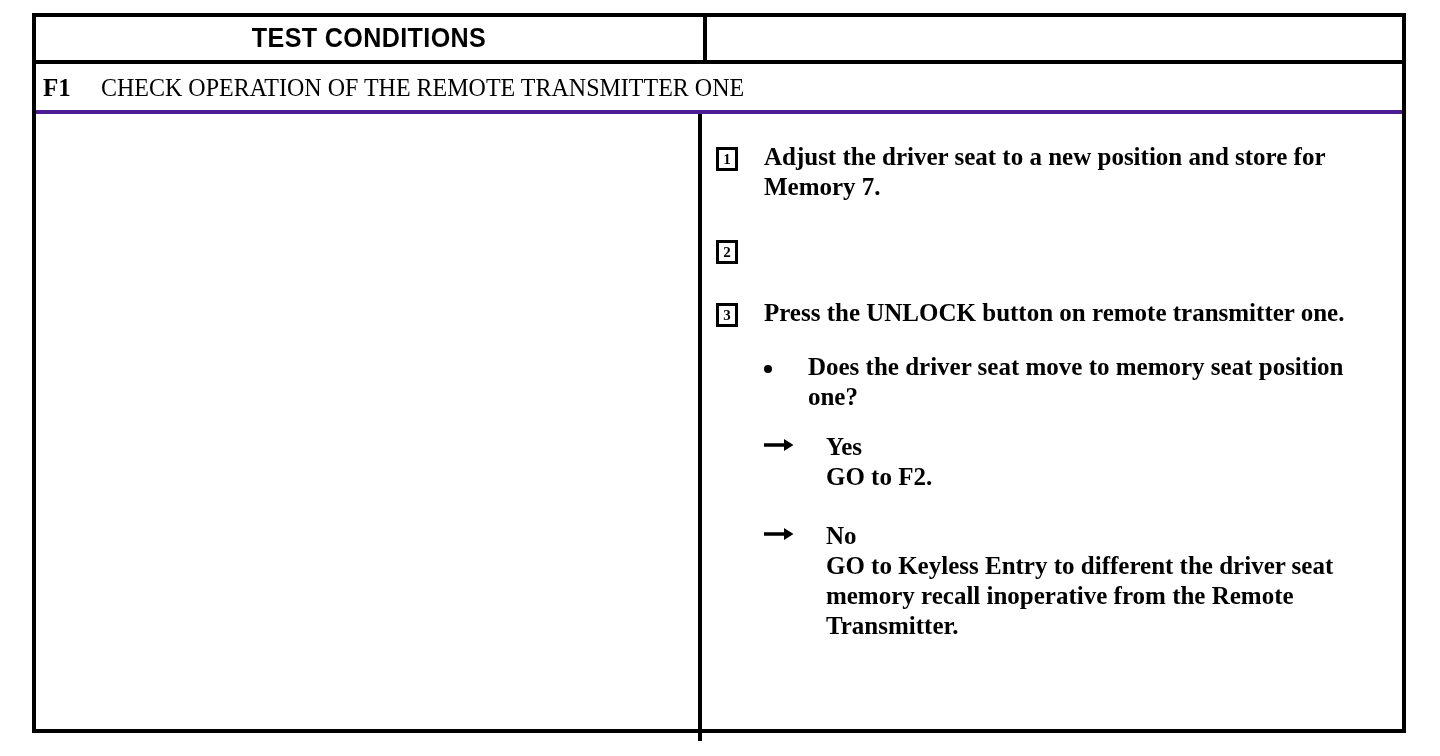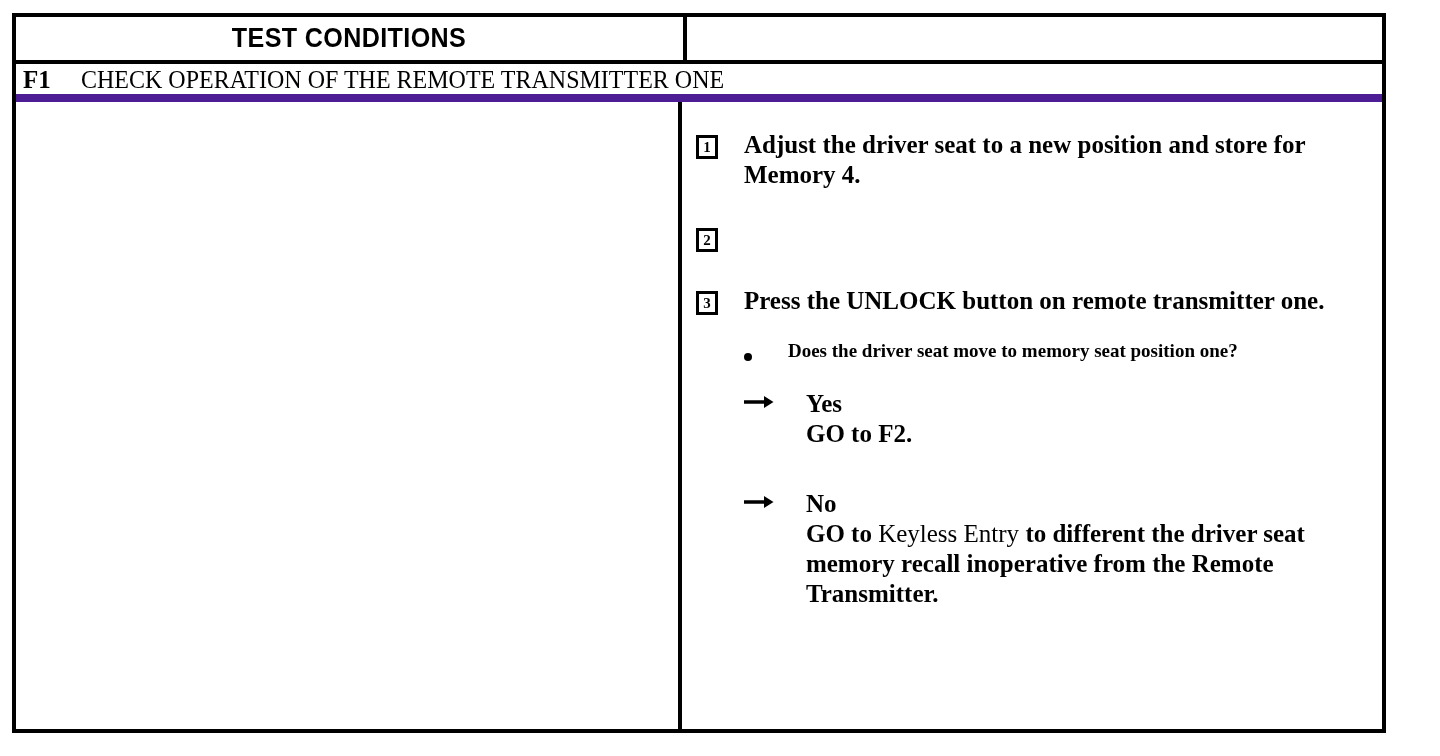--- a/index.html
+++ b/index.html
@@ -19,21 +19,21 @@
 
   .page {
     position: relative;
     width: 1440px;
     height: 756px;
   }
 
   
   .test-table {
     position: absolute;
-    left: 12px;
+    left: 32px;
     top: 13px;
     width: 1374px;
     height: 720px;
     border: 4px solid #000000;
     box-sizing: border-box;
     background: #ffffff;
   }
 
   
   .header-row {
@@ -66,22 +66,22 @@
     white-space: nowrap;
     transform: scaleX(0.93);
     transform-origin: center center;
   }
 
   
   .step-title-row {
     position: relative;
     display: flex;
     align-items: center;
-    height: 38px;
-    border-bottom: 8px solid #4c1d95;
+    height: 50px;
+    border-bottom: 4px solid #4c1d95;
     box-sizing: border-box;
     padding-left: 7px;
   }
   .step-code {
     font-family: "Liberation Serif", "DejaVu Serif", serif;
     font-weight: bold;
     font-size: 25px;
     line-height: 1;
     white-space: nowrap;
   }
@@ -157,30 +157,30 @@
     width: 8px;
     height: 8px;
     border-radius: 50%;
     background: #000000;
     margin-top: 13px;
   }
   .bullet-text {
     margin-left: 36px;
     font-family: "Liberation Serif", "DejaVu Serif", serif;
     font-weight: bold;
-    font-size: 19px;
+    font-size: 25px;
     line-height: 1.2;
     max-width: 545px;
   }
 
   
   .answer-block {
     display: flex;
     align-items: flex-start;
-    margin-top: 27px;
+    margin-top: 20px;
     margin-left: 48px;
   }
   .answer-arrow {
     flex: 0 0 auto;
     width: 34px;
     margin-top: 6px;
     font-size: 24px;
     line-height: 1;
     font-weight: bold;
     font-family: "DejaVu Sans", sans-serif;
@@ -195,21 +195,21 @@
   }
   .answer-label {
     font-weight: bold;
     display: block;
   }
   .answer-detail {
     font-weight: bold;
     display: block;
   }
   .ref-light {
-    font-weight: normal;
+    font-weight: bold;
   }
   .ref-bold {
     font-weight: bold;
   }
 </style>
 </head>
 <body>
 
 <div class="page">
 
@@ -227,21 +227,21 @@
     </div>
 
     <div class="body-row">
 
       <div class="body-cell left"></div>
 
       <div class="body-cell right">
 
         <div class="step-block">
           <span class="step-num-box">1</span>
-          <span class="step-body">Adjust the driver seat to a new position and store for Memory 4.</span>
+          <span class="step-body">Adjust the driver seat to a new position and store for Memory 7.</span>
         </div>
 
         <div class="step-block" style="margin-top:34px;">
           <span class="step-num-box">2</span>
         </div>
 
         <div class="step-block" style="margin-top:34px;margin-bottom:0;">
           <span class="step-num-box">3</span>
           <span class="step-body">Press the UNLOCK button on remote transmitter one.</span>
         </div>
@@ -256,21 +256,21 @@
             <svg width="30" height="14" viewBox="0 0 30 14" aria-hidden="true">
               <path d="M0 5.2 H20 V1 L29.5 7 L20 13 V8.8 H0 Z" fill="#000000"></path>
             </svg>
           </span>
           <span class="answer-body">
             <span class="answer-label">Yes</span>
             <span class="answer-detail"><span>GO to </span><span class="ref-bold">F2</span><span>.</span></span>
           </span>
         </div>
 
-        <div class="answer-block" style="margin-top:40px;">
+        <div class="answer-block" style="margin-top:29px;">
           <span class="answer-arrow">
             <svg width="30" height="14" viewBox="0 0 30 14" aria-hidden="true">
               <path d="M0 5.2 H20 V1 L29.5 7 L20 13 V8.8 H0 Z" fill="#000000"></path>
             </svg>
           </span>
           <span class="answer-body">
             <span class="answer-label">No</span>
             <span class="answer-detail"><span>GO to </span><span class="ref-light">Keyless Entry</span><span> to different the driver seat memory recall inoperative from the Remote Transmitter.</span></span>
           </span>
         </div>

